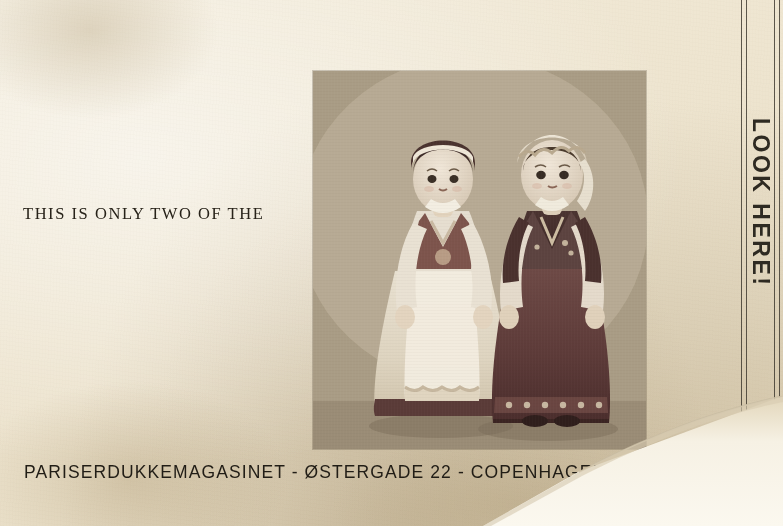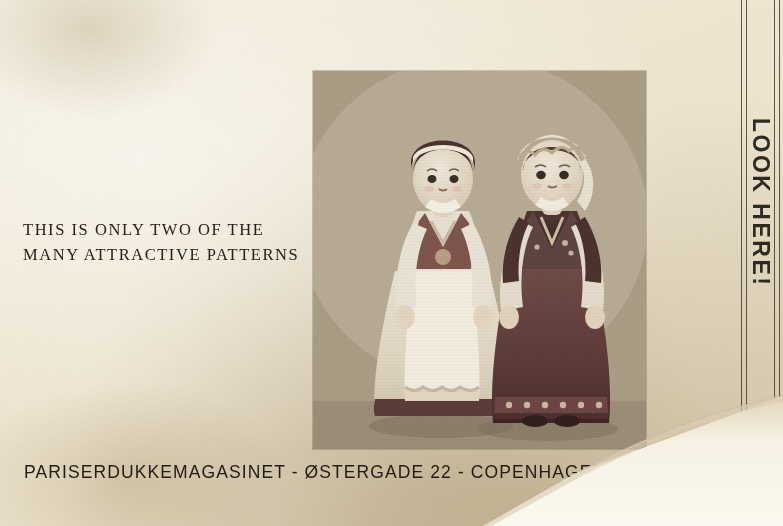--- a/index.html
+++ b/index.html
@@ -114,21 +114,21 @@
     font-size: 23px;
     letter-spacing: 2.5px;
     color: #2e2a22;
     white-space: nowrap;
   }
 
   
   #copy-block {
     position: absolute;
     left: 23px;
-    top: 217px;
+    top: 201px;
     width: 280px;
     color: #272219;
     font-family: "Liberation Serif", serif;
     font-size: 16.5px;
     letter-spacing: 1.55px;
     line-height: 1.52;
     text-transform: uppercase;
   }
   #copy-block .line { white-space: nowrap; }
 
@@ -312,21 +312,20 @@
       <ellipse cx="222" cy="350" rx="13" ry="6" fill="#2f1e1c"></ellipse>
       <ellipse cx="254" cy="350" rx="13" ry="6" fill="#2f1e1c"></ellipse>
 
       <rect x="0" y="0" width="333" height="378" fill="none"></rect>
     </svg>
     <div id="photo-grain"></div>
   </div>
 
   <div id="copy-block">
     <div class="line">This is only two of the</div>
-    <div class="line">many attractive patterns</div>
   </div>
 
   <div id="right-rule-band">
     <div class="vrule" id="vrule-1"></div>
     <div class="vrule" id="vrule-2"></div>
     <div class="vrule" id="vrule-3"></div>
     <div class="vrule" id="vrule-4"></div>
   </div>
   <div id="look-here">
     <span class="vtext">LOOK HERE!</span>

